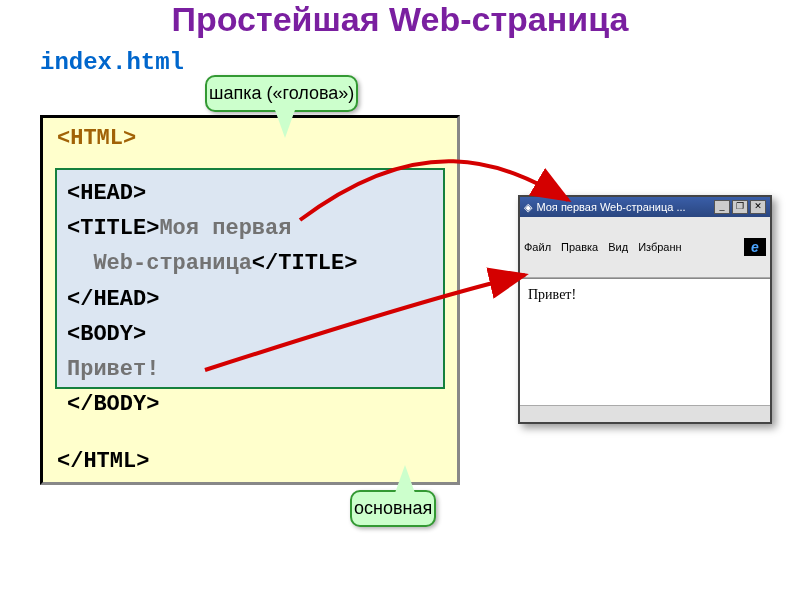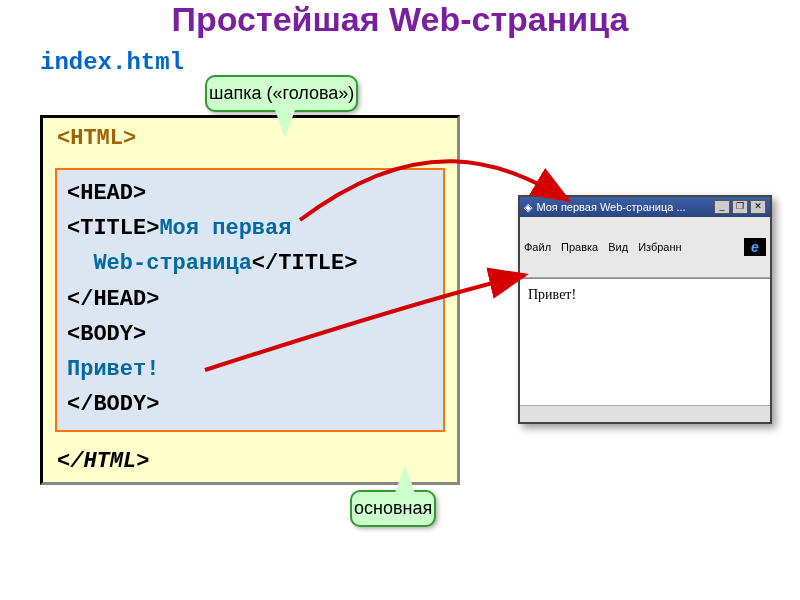--- a/index.html
+++ b/index.html
@@ -39,51 +39,50 @@
     border-right: 3px solid #888;
     border-bottom: 3px solid #888;
     box-sizing: border-box;
     padding: 8px 14px;
   }
   .code-inner {
     position: absolute;
     left: 55px;
     top: 168px;
     width: 390px;
-    height: 264px;
+    height: 221px;
     background: #dce6f2;
-    border: 2px solid #f97316;
+    border: 2px solid #15803d;
     box-sizing: border-box;
     padding: 6px 10px;
     z-index: 2;
   }
   .code-line {
     font-family: "Courier New", monospace;
     font-size: 22px;
     font-weight: bold;
     line-height: 1.6;
     color: #000;
   }
   .code-line .kw { color: #000; }
-  .code-line .txt { color: #0369a1; }
+  .code-line .txt { color: #737373; }
   .html-tag {
     font-family: "Courier New", monospace;
     font-size: 22px;
     font-weight: bold;
     color: #a16207;
   }
   .html-close {
     position: absolute;
     bottom: 8px;
     left: 14px;
     font-family: "Courier New", monospace;
     font-size: 22px;
     font-weight: bold;
     color: #000;
-    font-style: italic;
   }
   .callout {
     position: absolute;
     background: #ccffcc;
     border: 2px solid #339933;
     border-radius: 10px;
     padding: 6px 2px;
     font-size: 18px;
     text-align: center;
     box-shadow: 2px 2px 4px rgba(0,0,0,0.3);

